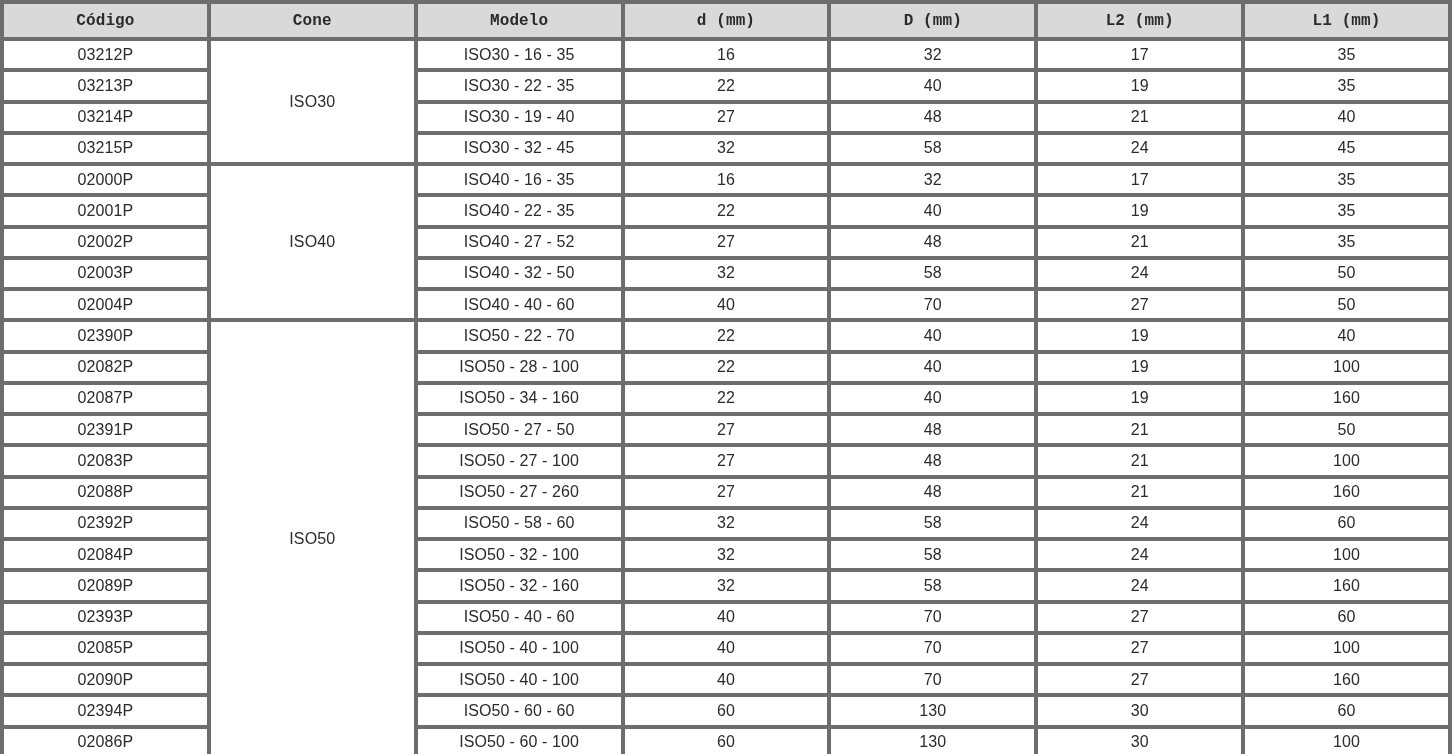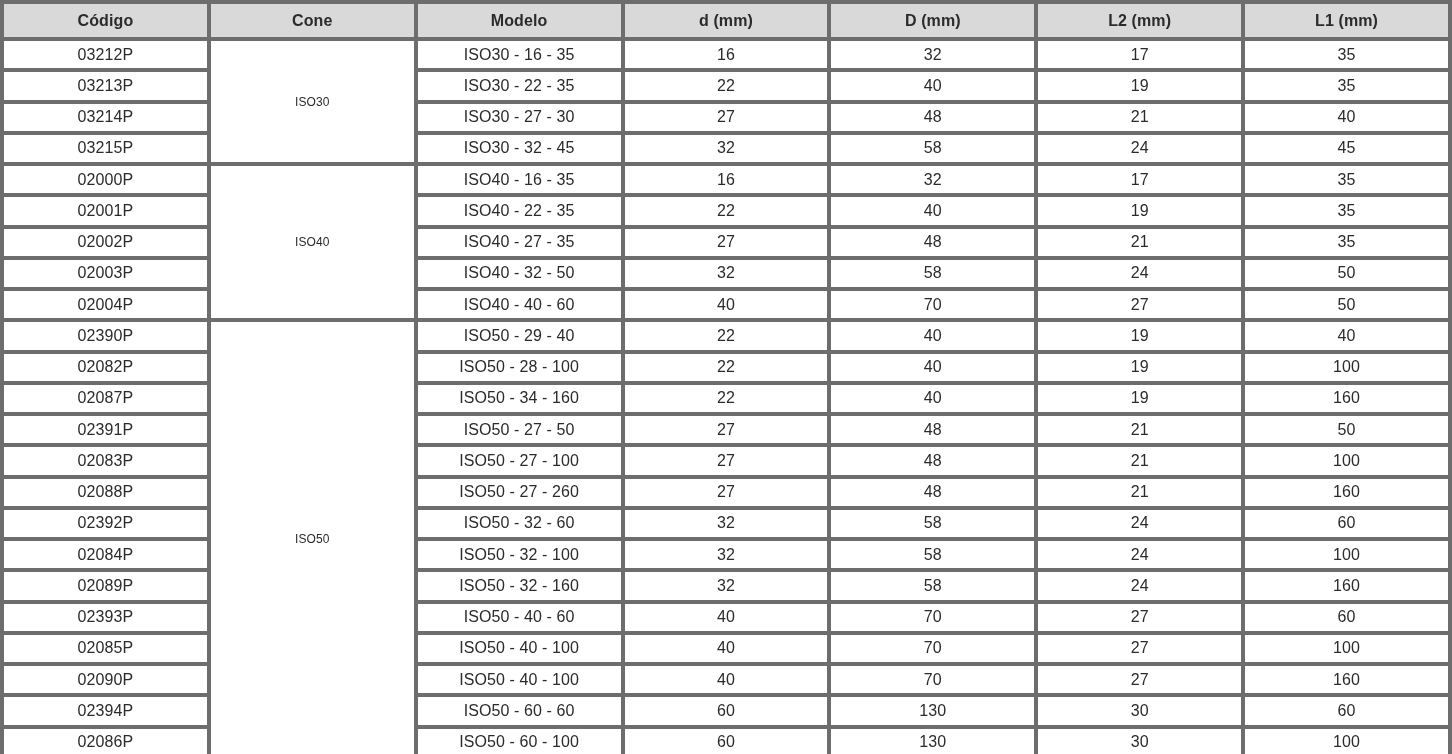--- a/index.html
+++ b/index.html
@@ -28,26 +28,27 @@
     letter-spacing: 0.1px;
     background: #ffffff;
     overflow: hidden;
     white-space: nowrap;
   }
   table.spec-table thead th {
     background: #d9d9d9;
     font-weight: bold;
     font-size: 16px;
     height: 33px;
+    font-family: Liberation Mono, monospace;
   }
   table.spec-table tbody tr {
     height: 31px;
   }
   table.spec-table td.cone-cell {
-    font-size: 12px;
+    font-size: 16px;
   }
 </style>
 </head>
 <body>
 
 <table class="spec-table">
   <thead>
     <tr>
         <th>Código</th>
         <th>Cone</th>
@@ -71,21 +72,21 @@
       <tr>
         <td>03213P</td>
         <td>ISO30 - 22 - 35</td>
         <td>22</td>
         <td>40</td>
         <td>19</td>
         <td>35</td>
       </tr>
       <tr>
         <td>03214P</td>
-        <td>ISO30 - 27 - 30</td>
+        <td>ISO30 - 19 - 40</td>
         <td>27</td>
         <td>48</td>
         <td>21</td>
         <td>40</td>
       </tr>
       <tr>
         <td>03215P</td>
         <td>ISO30 - 32 - 45</td>
         <td>32</td>
         <td>58</td>
@@ -104,21 +105,21 @@
       <tr>
         <td>02001P</td>
         <td>ISO40 - 22 - 35</td>
         <td>22</td>
         <td>40</td>
         <td>19</td>
         <td>35</td>
       </tr>
       <tr>
         <td>02002P</td>
-        <td>ISO40 - 27 - 35</td>
+        <td>ISO40 - 27 - 52</td>
         <td>27</td>
         <td>48</td>
         <td>21</td>
         <td>35</td>
       </tr>
       <tr>
         <td>02003P</td>
         <td>ISO40 - 32 - 50</td>
         <td>32</td>
         <td>58</td>
@@ -129,21 +130,21 @@
         <td>02004P</td>
         <td>ISO40 - 40 - 60</td>
         <td>40</td>
         <td>70</td>
         <td>27</td>
         <td>50</td>
       </tr>
       <tr>
         <td>02390P</td>
         <td class="cone-cell" rowspan="14">ISO50</td>
-        <td>ISO50 - 29 - 40</td>
+        <td>ISO50 - 22 - 70</td>
         <td>22</td>
         <td>40</td>
         <td>19</td>
         <td>40</td>
       </tr>
       <tr>
         <td>02082P</td>
         <td>ISO50 - 28 - 100</td>
         <td>22</td>
         <td>40</td>
@@ -177,21 +178,21 @@
       <tr>
         <td>02088P</td>
         <td>ISO50 - 27 - 260</td>
         <td>27</td>
         <td>48</td>
         <td>21</td>
         <td>160</td>
       </tr>
       <tr>
         <td>02392P</td>
-        <td>ISO50 - 32 - 60</td>
+        <td>ISO50 - 58 - 60</td>
         <td>32</td>
         <td>58</td>
         <td>24</td>
         <td>60</td>
       </tr>
       <tr>
         <td>02084P</td>
         <td>ISO50 - 32 - 100</td>
         <td>32</td>
         <td>58</td>

